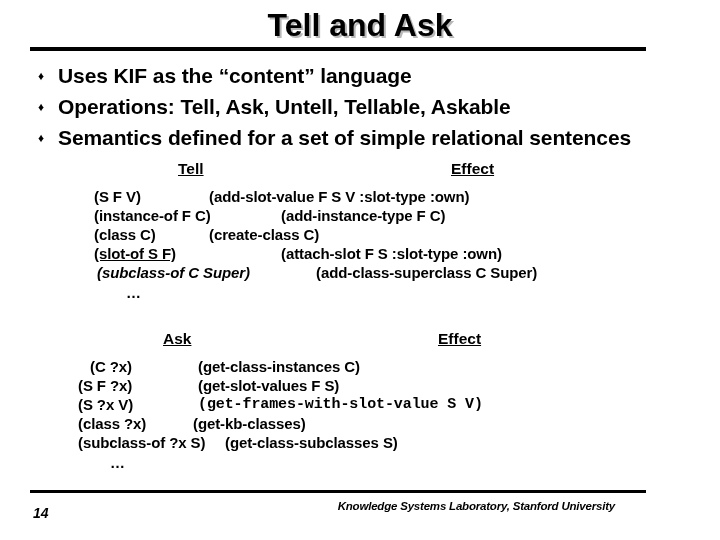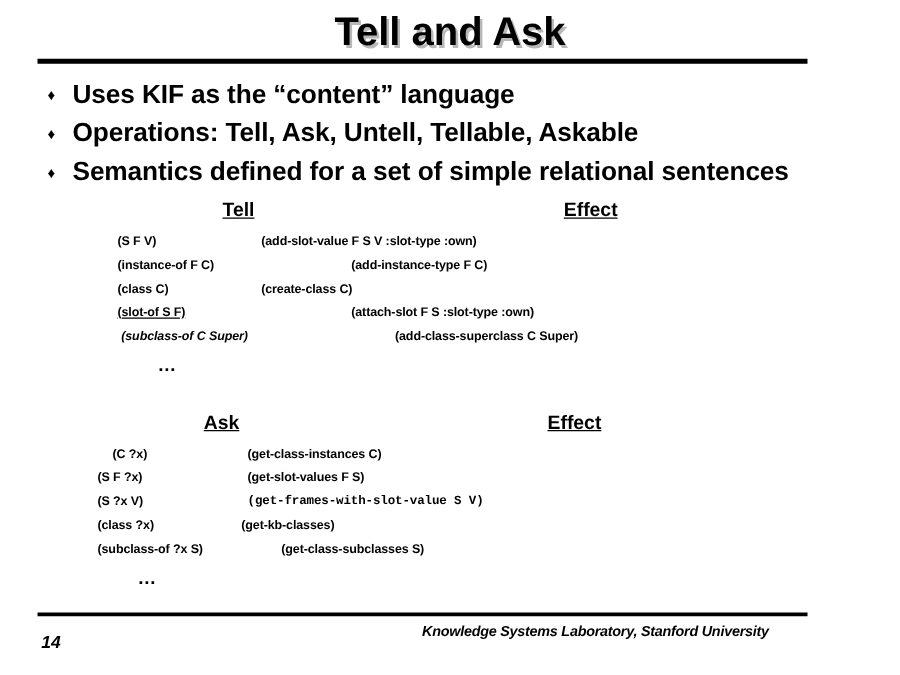--- a/index.html
+++ b/index.html
@@ -95,21 +95,21 @@
     white-space: nowrap;
     top: 0;
   }
   .tbl-row {
     position: relative;
     height: 19px;
   }
   .cell-a, .cell-b {
     position: absolute;
     top: 0;
-    font-size: 10px;
+    font-size: 15px;
     font-weight: bold;
     white-space: nowrap;
     letter-spacing: -0.1px;
   }
   .ellipsis {
     position: absolute;
     font-size: 15px;
     font-weight: bold;
     letter-spacing: 1px;
     white-space: nowrap;

